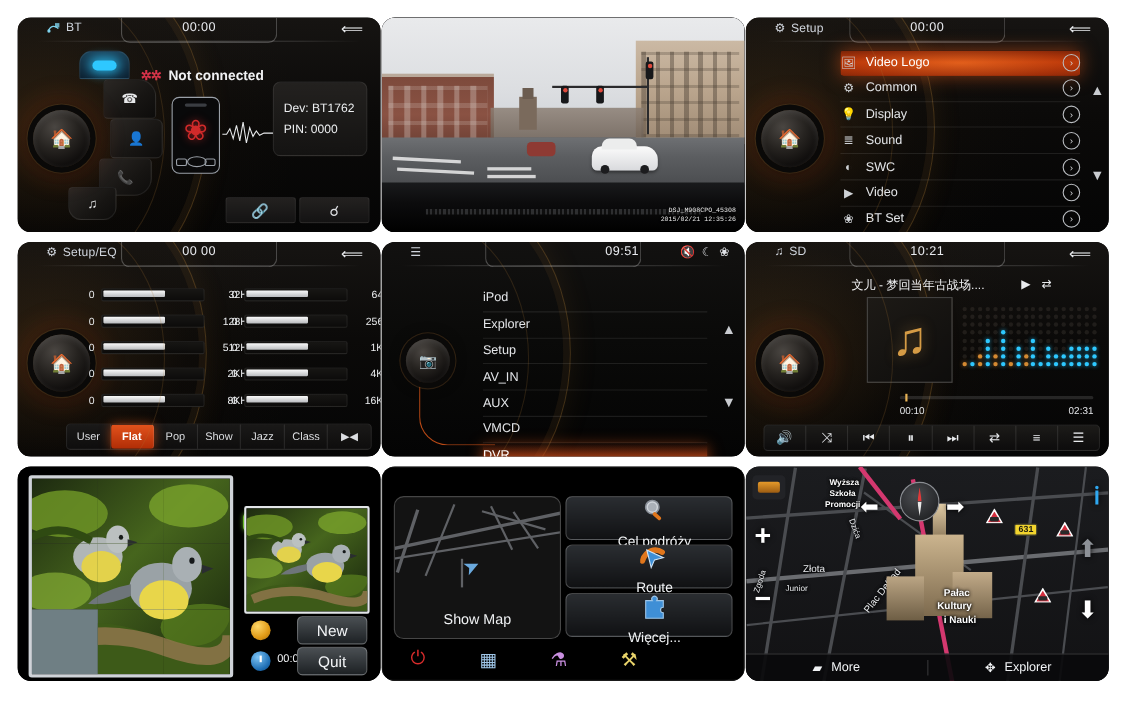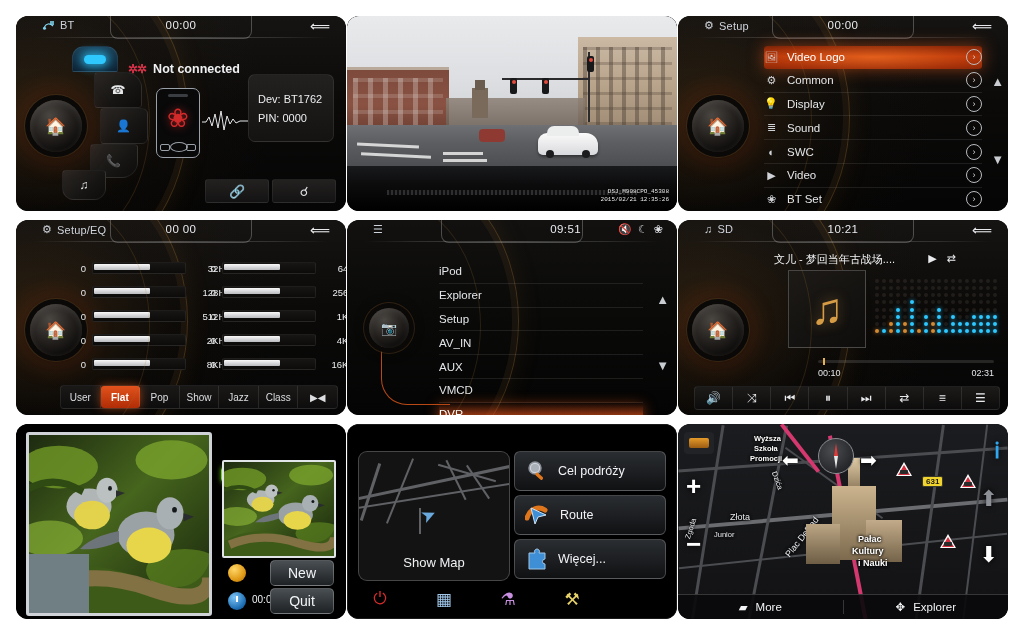--- a/index.html
+++ b/index.html
@@ -215,21 +215,21 @@
   .nav{width:100%;height:100%;background:#000;border-radius:10px;position:relative;
        border:1px solid rgba(255,255,255,.10);box-sizing:border-box;}
   .nav .ttl{position:absolute;left:0;right:0;top:6px;text-align:center;color:#e9ebee;font-size:11.5px;}
   .navmap{position:absolute;left:10px;top:26px;width:150px;height:128px;border-radius:9px;
     border:1px solid rgba(255,255,255,.22);background:#131313;overflow:hidden;}
   .navmap .rd{position:absolute;background:#5f6165;}
   .navmap .showmap{position:absolute;left:0;right:0;bottom:10px;text-align:center;color:#f0f2f4;font-size:13px;}
   .navmap .arrow{position:absolute;left:62px;top:52px;color:#6aa9dd;font-size:18px;transform:rotate(-25deg);}
   .navbtn{position:absolute;left:166px;width:152px;height:40px;border-radius:6px;
     background:linear-gradient(180deg,#2a2d31,#101113);border:1px solid rgba(255,255,255,.22);
-    display:flex;align-items:center;gap:9px;padding-left:10px;box-sizing:border-box;}
+    display:flex;align-items:center;gap:9px;padding-left:10px;box-sizing:border-box;flex-direction:column;}
   .navbtn .t{color:#f1f3f5;font-size:12.5px;}
   .navbtn.b1{top:26px;} .navbtn.b2{top:70px;} .navbtn.b3{top:114px;}
   .navtools{position:absolute;left:0;right:0;bottom:2px;height:34px;display:flex;align-items:center;}
   .navtools .ti{width:64px;text-align:center;font-size:17px;}
 
   
   .mapv{width:100%;height:100%;border-radius:10px;position:relative;overflow:hidden;
     background:linear-gradient(180deg,#1b1c1f,#121214);}
   .mroad{position:absolute;background:#4a4c50;}
   .mroad.major{background:#6a6c70;}

